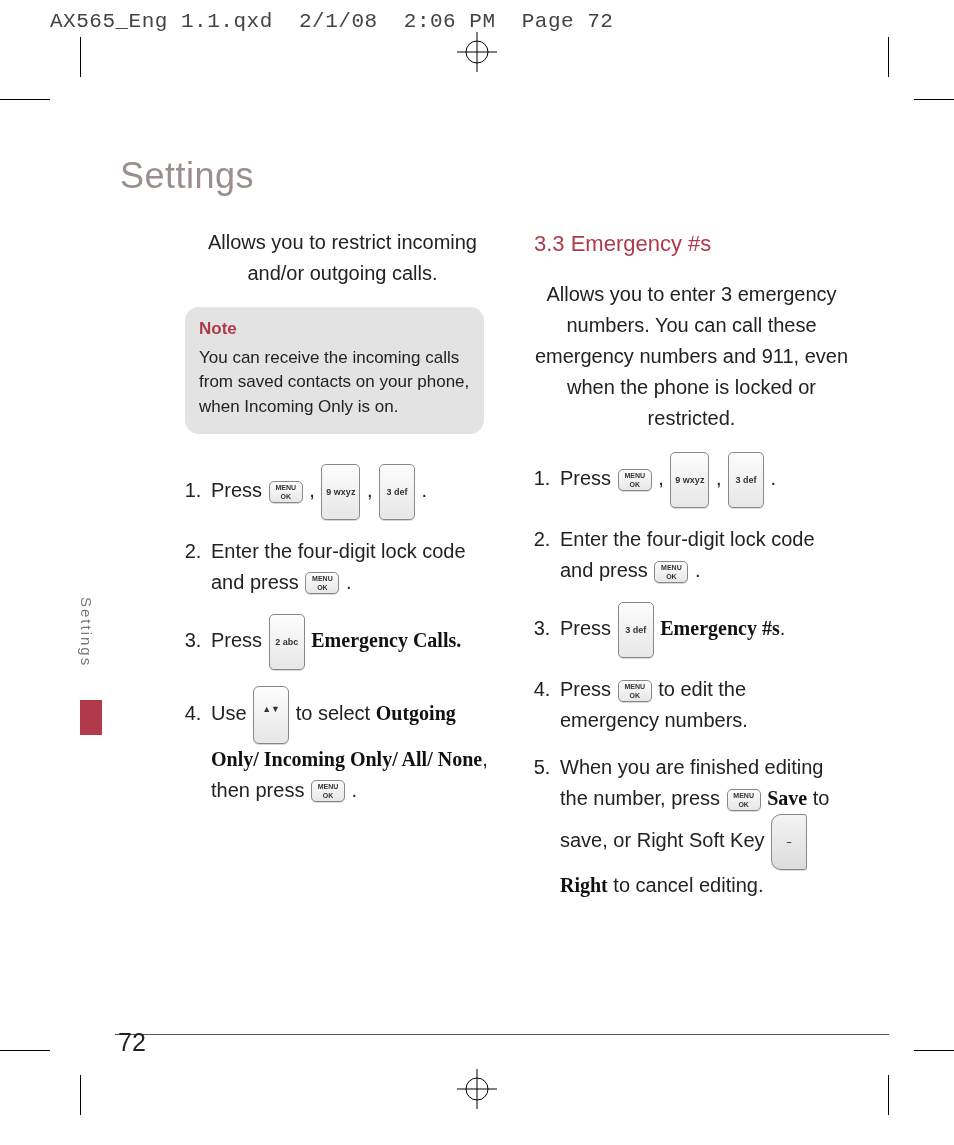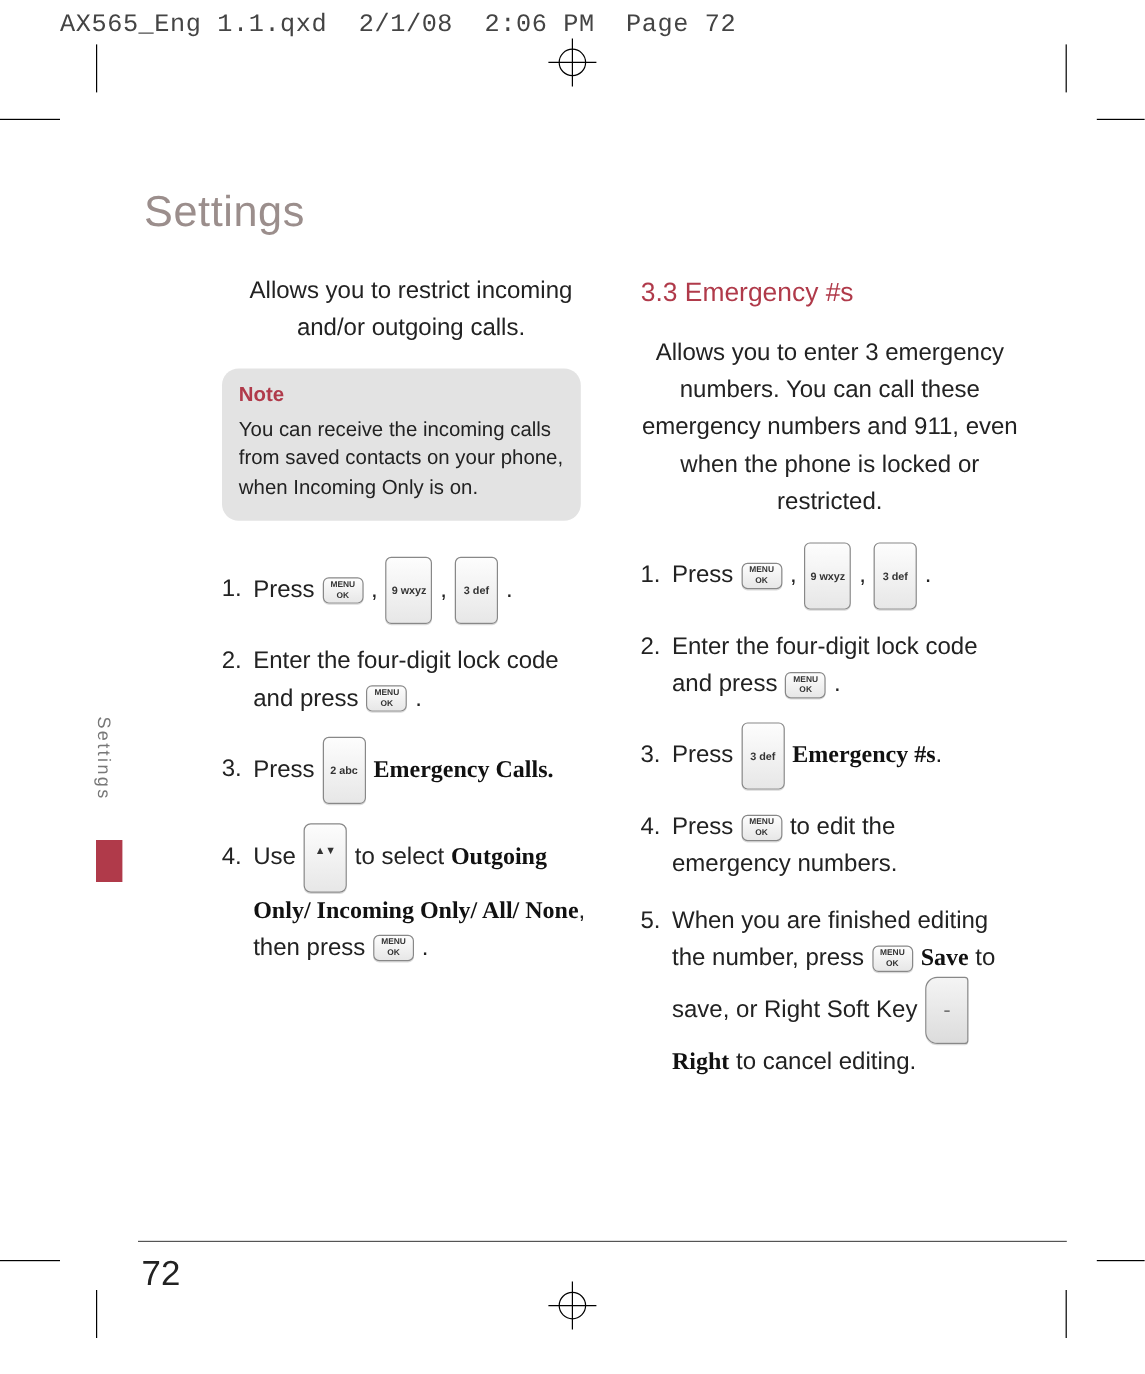--- a/index.html
+++ b/index.html
@@ -157,22 +157,22 @@
     left: 80px;
     top: 700px;
     width: 22px;
     height: 35px;
     background: #b03a4a;
   }
 
   .page-num {
     position: absolute;
     left: 118px;
-    bottom: 66px;
-    font-size: 29px;
+    bottom: 88px;
+    font-size: 25px;
     color: #222;
   }
   .page-rule {
     position: absolute;
     left: 115px;
     right: 65px;
     bottom: 110px;
     height: 1px;
     background: #555;
   }

